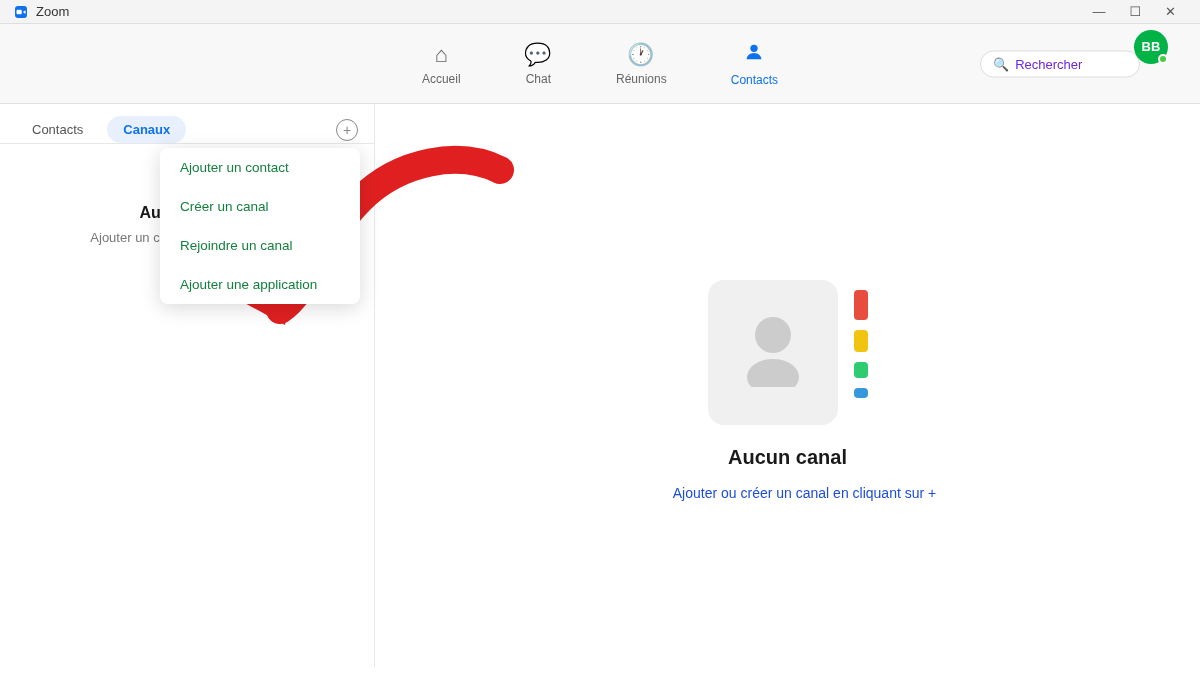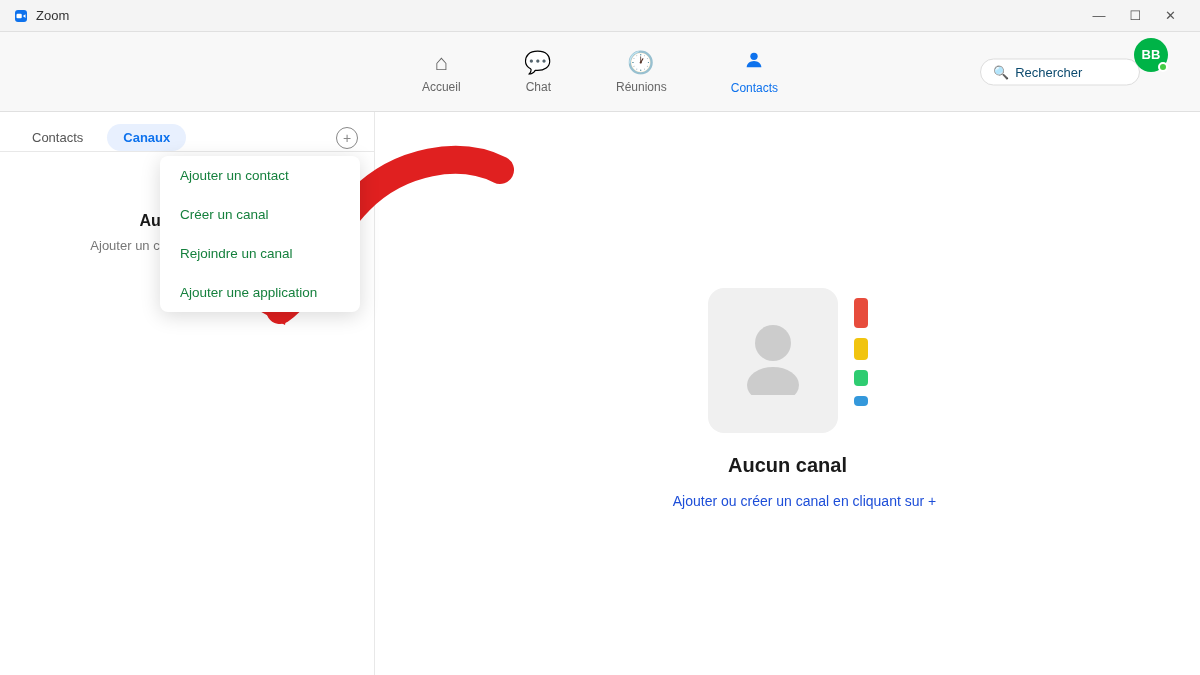--- a/index.html
+++ b/index.html
@@ -10,21 +10,21 @@
       height: 675px;
       overflow: hidden;
       position: relative;
     }
 
     
     .title-bar {
       display: flex;
       align-items: center;
       padding: 0 12px;
-      height: 32px;
+      height: 24px;
       background: #f4f4f4;
       border-bottom: 1px solid #e0e0e0;
       user-select: none;
     }
     .title-bar-logo {
       display: flex;
       align-items: center;
       gap: 6px;
       font-size: 13px;
       color: #333;
@@ -93,21 +93,21 @@
       display: flex;
       align-items: center;
       background: #fff;
       border: 1px solid #ddd;
       border-radius: 20px;
       padding: 5px 12px;
       gap: 6px;
       width: 160px;
     }
     .nav-search-icon { color: #999; font-size: 13px; }
-    .nav-search-text { color: #0c4a6e; font-size: 13px; }
+    .nav-search-text { color: #6d28d9; font-size: 13px; }
 
     .nav-avatar {
       position: absolute;
       right: 16px;
       top: 50%;
       transform: translateY(-50%);
       width: 34px;
       height: 34px;
       border-radius: 50%;
       background: #00b300;

